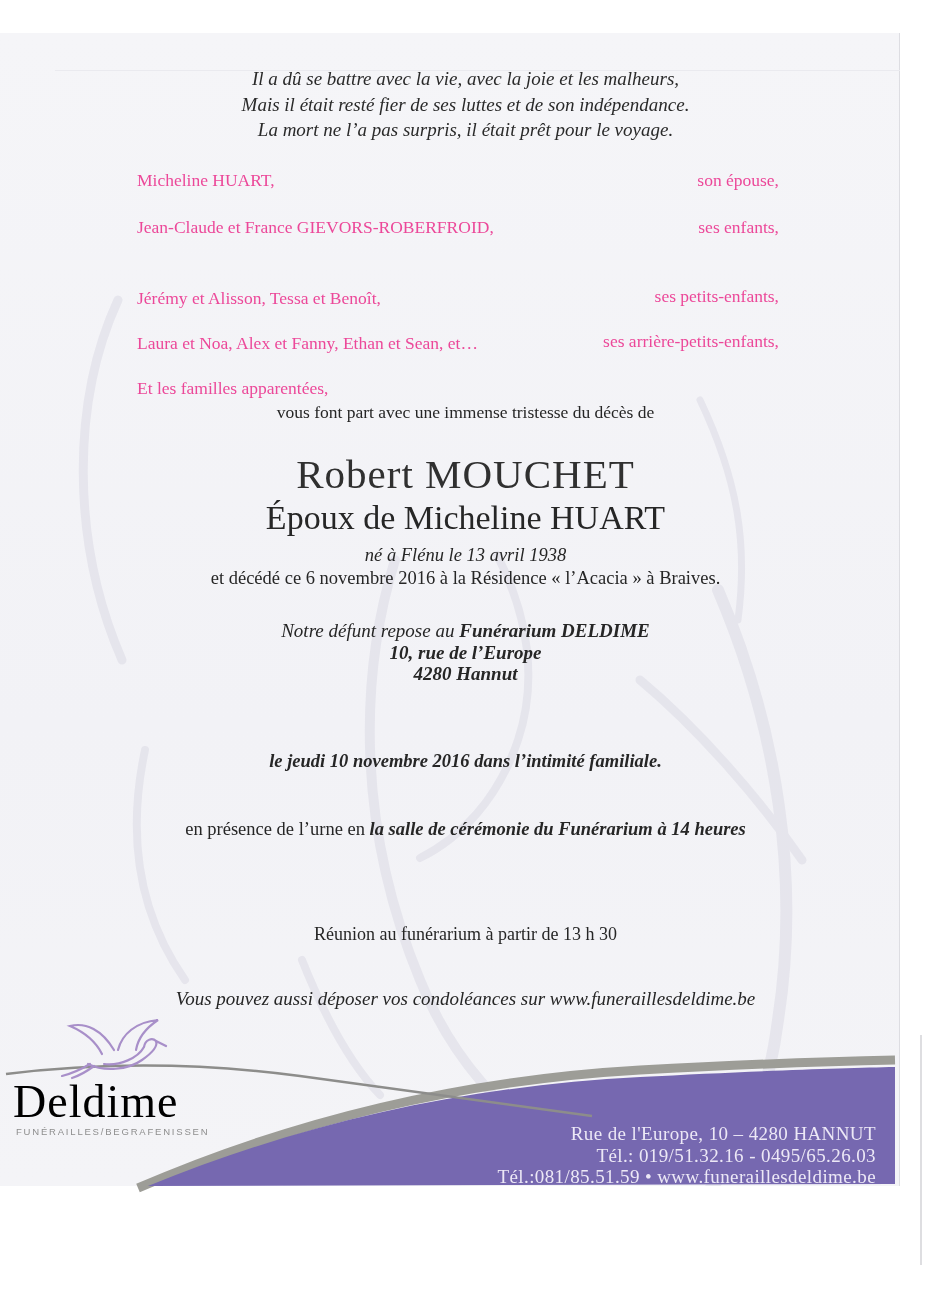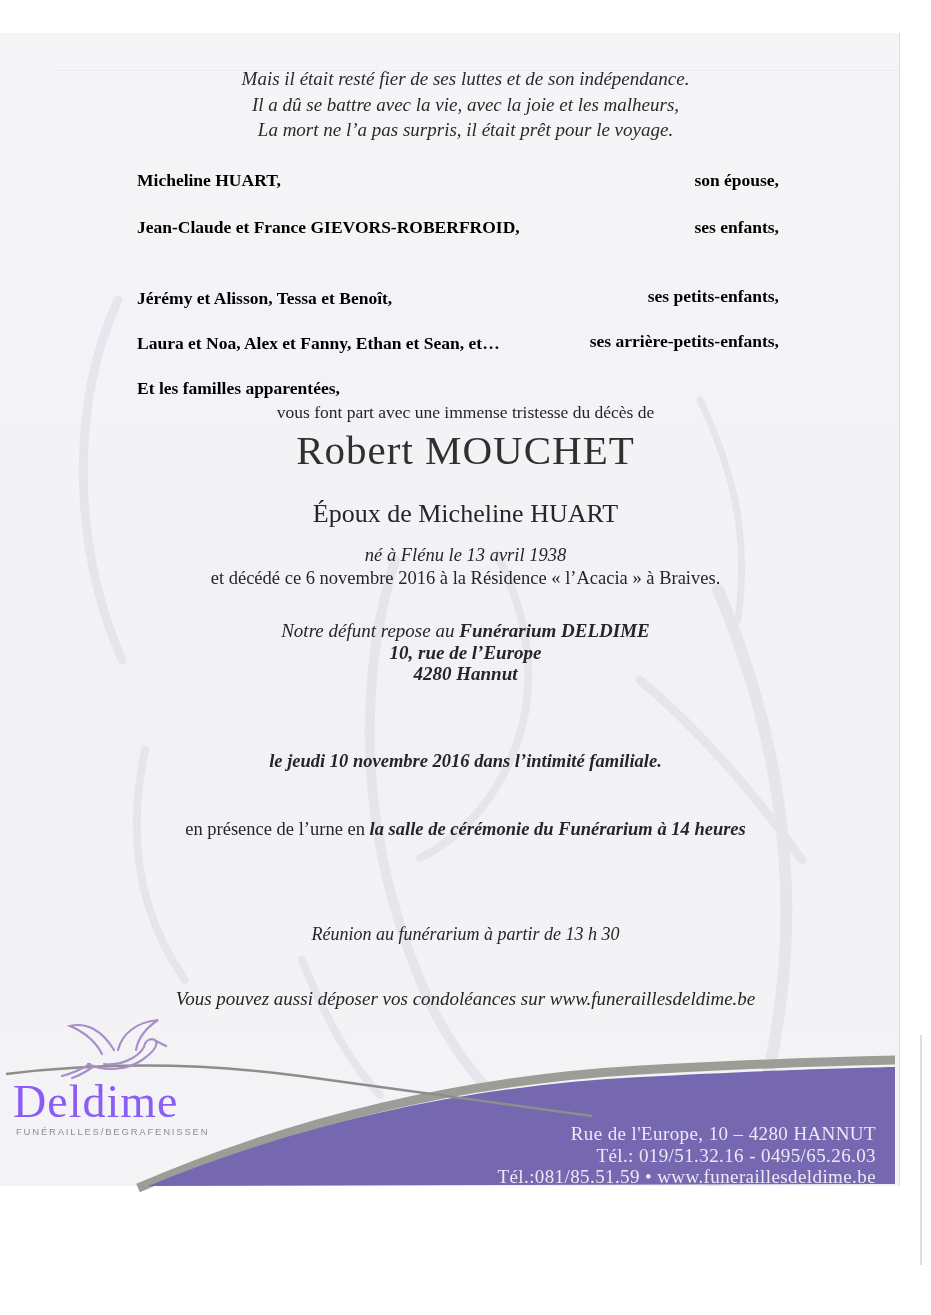--- a/index.html
+++ b/index.html
@@ -13,43 +13,43 @@
     border-right:1px solid #dddde2;
   }
   .foldline { position:absolute; left:55px; top:70px; width:845px; height:1px; background:#eaeaef; }
   .scanline { position:absolute; left:920px; top:1035px; width:2px; height:230px; background:#d6d6da; opacity:.8; }
 
   .abs { position:absolute; }
   .center { position:absolute; left:10px; width:911px; text-align:center; }
 
   .epitaph { top:66px; font-style:italic; font-size:19px; line-height:25.5px; color:#2a2a2a; }
 
-  .fam { font-size:17.5px; color:#000000; white-space:nowrap;font-weight:bold; }
+  .fam { font-size:17.5px; color:#ec4899; white-space:nowrap; }
   .fam-left { left:137px; }
   .fam-right { right:152px; }
 
   .announce { top:402px; font-size:17.5px; }
-  .deceased-name { top:426px; font-size:41px; letter-spacing:1px; color:#303030; }
-  .spouse-line { top:499px; font-size:26px; }
+  .deceased-name { top:450px; font-size:41px; letter-spacing:1px; color:#303030; }
+  .spouse-line { top:499px; font-size:34px; }
   .birth { top:545px; font-size:18.5px;font-style:italic; }
   .death { top:568px; font-size:18.5px; }
 
   .repose { top:620px; font-size:19px; font-style:italic; line-height:21.5px; }
   .bi { font-weight:bold; font-style:italic; }
 
   .crema1 { top:728px; font-size:18.5px; font-style:italic; }
   .crema2 { top:751px; font-size:18.5px; }
   .farewell1 { top:796px; font-size:18.5px; }
   .farewell2 { top:819px; font-size:18.5px; }
   .dispersion { top:859px; font-size:18.5px; }
-  .meeting { top:924px; font-size:18px;font-style:italic; }
+  .meeting { top:924px; font-size:18px; }
   .condolences { top:988px; font-size:19px; font-style:italic; }
 
   .logo-name {
-    left:13px; top:1075px; font-size:46px; color:#8b5cf6; letter-spacing:1px;
+    left:13px; top:1075px; font-size:46px; color:#000000; letter-spacing:1px;
     font-family:"Liberation Serif", serif;
   }
   .logo-tagline {
     left:16px; top:1126px; font-size:9.5px; letter-spacing:1.8px; color:#8e8e8e;
     font-family:"Liberation Sans", sans-serif; white-space:nowrap;
   }
   .contact {
     right:55px; top:1091px; text-align:right; font-size:19px; line-height:21.5px;
     color:#ece8f6; letter-spacing:.4px; white-space:nowrap; z-index:5;margin-top:32px;
   }
@@ -69,22 +69,22 @@
     <path d="M 497 522 C 528 582 538 647 518 707 C 498 767 460 805 420 825" stroke-width="8"></path>
     <path d="M 718 557 C 778 697 800 847 778 987 C 768 1067 740 1127 700 1167" stroke-width="12"></path>
     <path d="M 640 647 C 700 697 760 767 802 827" stroke-width="9"></path>
     <path d="M 302 927 C 330 997 358 1039 380 1062" stroke-width="8"></path>
     <path d="M 118 267 C 72 367 70 507 122 627" stroke-width="9"></path>
     <path d="M 145 717 C 128 797 136 877 185 947" stroke-width="8"></path>
     <path d="M 700 367 C 738 447 748 512 738 587" stroke-width="7"></path>
   </svg>
 
   <div class="center epitaph">
+    <div>Il a dû se battre avec la vie, avec la joie et les malheurs,</div>
     <div>Mais il était resté fier de ses luttes et de son indépendance.</div>
-    <div>Il a dû se battre avec la vie, avec la joie et les malheurs,</div>
     <div>La mort ne l’a pas surpris, il  était prêt pour le voyage.</div>
   </div>
 
   <div class="abs fam fam-left" style="top:170px">Micheline HUART,</div>
   <div class="abs fam fam-right" style="top:170px">son épouse,</div>
 
   <div class="abs fam fam-left" style="top:217px">Jean-Claude et France GIEVORS-ROBERFROID,</div>
   <div class="abs fam fam-right" style="top:217px">ses enfants,</div>
 
   <div class="abs fam fam-left" style="top:288px">Jérémy et Alisson, Tessa et Benoît,</div>

